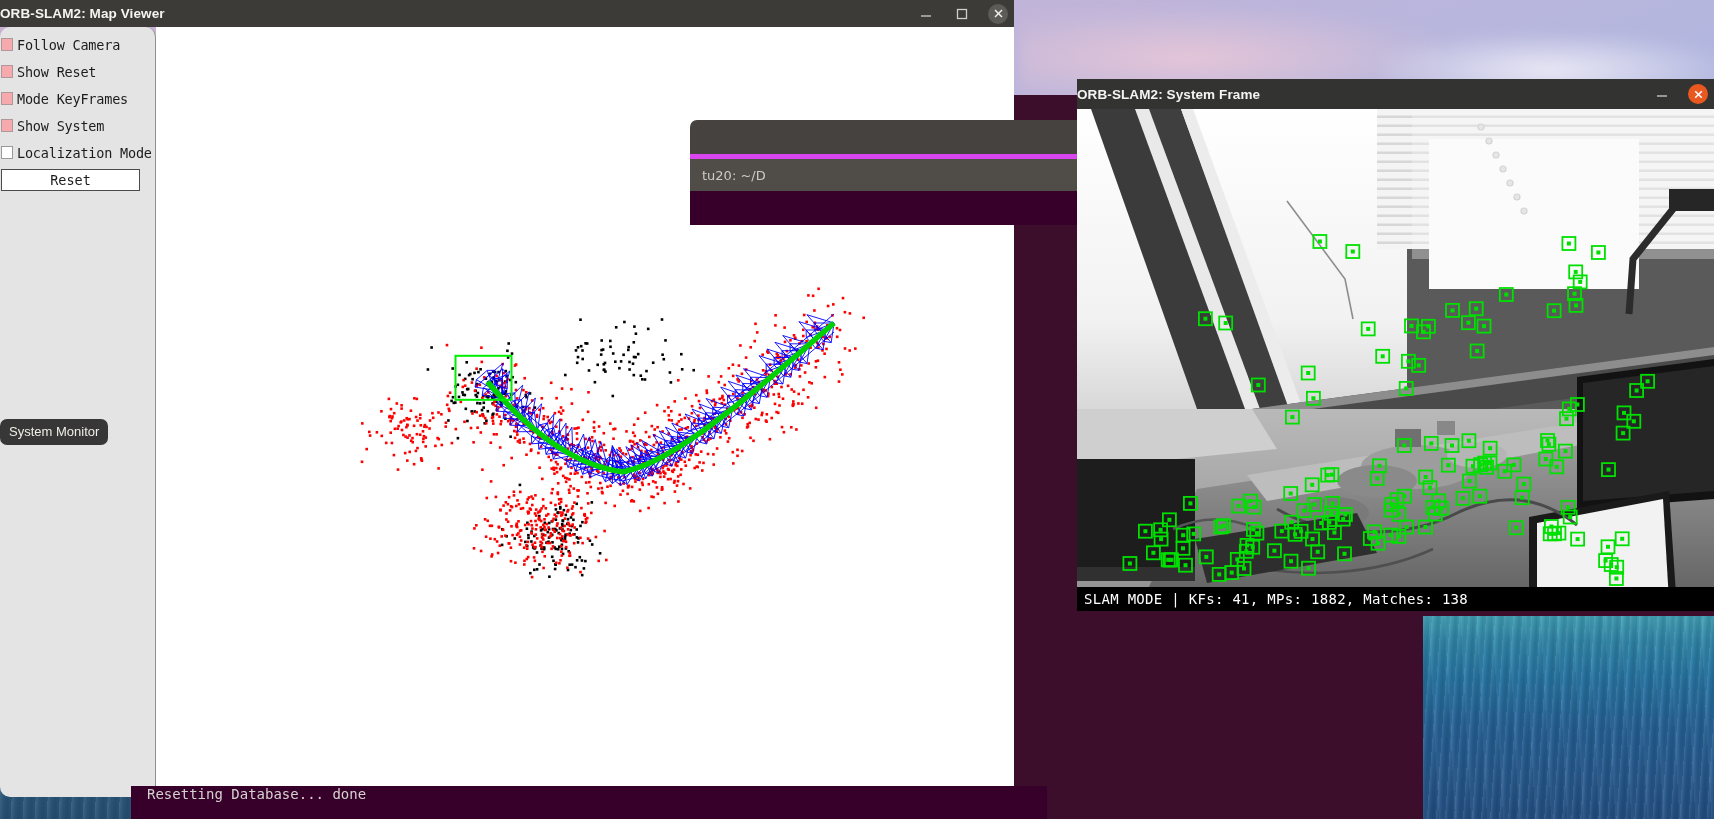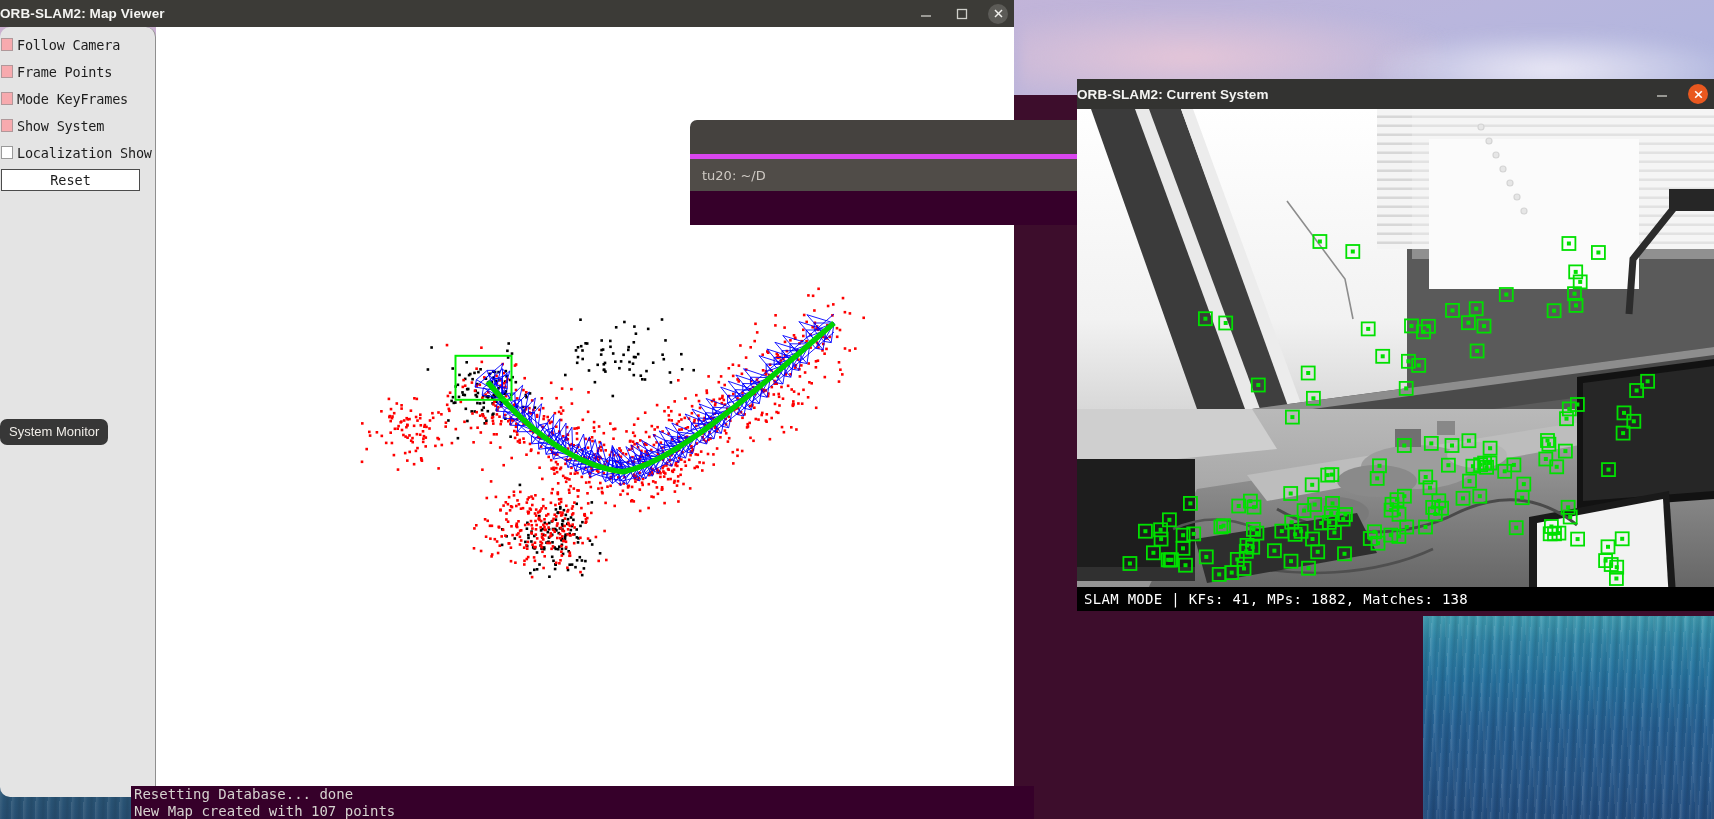--- a/index.html
+++ b/index.html
@@ -129,21 +129,21 @@
     font-family: "DejaVu Sans Mono", monospace; font-size: 14px;
     display: flex; align-items: center; padding-left: 7px;
     letter-spacing: .3px; z-index: 6;
   }
 
   
   #console-text {
     position: absolute; left: 131px; top: 786px; width: 900px; height: 33px;
     background: #36002a; color: #d6d2cf;
     font-family: "DejaVu Sans Mono", monospace; font-size: 14px;
-    line-height: 17px; z-index: 4; overflow: hidden; padding-left: 3px;
+    line-height: 17px; z-index: 4; overflow: hidden; padding-left: 16px;
   }
   #console-text div { white-space: pre; }
 
   
   #mapsvg { position: absolute; left: 0; top: 0; }
 </style>
 </head>
 <body>
 
 <div id="root">
@@ -189,33 +189,33 @@
 
     <div class="body">
 
       <div class="panel">
         <div class="cbrow">
           <span class="cbox on"></span>
           <span class="cblabel">Follow Camera</span>
         </div>
         <div class="cbrow">
           <span class="cbox on"></span>
-          <span class="cblabel">Frame Points</span>
+          <span class="cblabel">Show Reset</span>
         </div>
         <div class="cbrow">
           <span class="cbox on"></span>
           <span class="cblabel">Mode KeyFrames</span>
         </div>
         <div class="cbrow">
           <span class="cbox on"></span>
           <span class="cblabel">Show System</span>
         </div>
         <div class="cbrow">
           <span class="cbox"></span>
-          <span class="cblabel">Localization Show</span>
+          <span class="cblabel">Localization Mode</span>
         </div>
         <div class="resetbtn">Reset</div>
       </div>
 
       <div class="canvas3d">
         <svg id="mapsvg" width="852" height="770" viewBox="0 0 852 770">
           <g id="mp-old" fill="#000000">
               <rect x="383.3" y="517.2" width="2.6" height="2.6"></rect>
               <rect x="394.9" y="528.5" width="2.6" height="2.6"></rect>
               <rect x="398.6" y="491.4" width="2.6" height="2.6"></rect>
@@ -1945,26 +1945,25 @@
             </g>
         </svg>
       </div>
     </div>
   </div>
 
   <div id="sysmon-tip">System Monitor</div>
 
   <div id="console-text">
     <div>Resetting Database... done</div>
-    <div>New Map created with 107 points</div>
   </div>
 
   <div class="win" id="current-frame">
     <div class="titlebar">
-      <span class="title">ORB-SLAM2: Current System</span>
+      <span class="title">ORB-SLAM2: System Frame</span>
       <div class="winbtns">
         <div class="wbtn">
           <svg width="12" height="12" viewBox="0 0 12 12">
               <line x1="1" y1="8" x2="11" y2="8" stroke="#cfcfca" stroke-width="1.3"></line>
             </svg>
         </div>
         <div class="wbtn circle orange">
           <svg width="11" height="11" viewBox="0 0 11 11">
             <line x1="2.2" y1="2.2" x2="8.8" y2="8.8" stroke="#ffffff" stroke-width="1.6"></line>
             <line x1="8.8" y1="2.2" x2="2.2" y2="8.8" stroke="#ffffff" stroke-width="1.6"></line>

